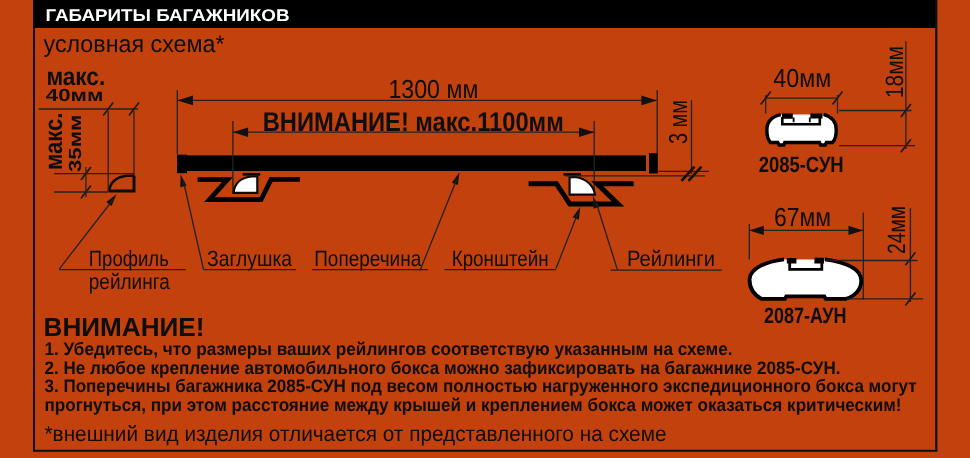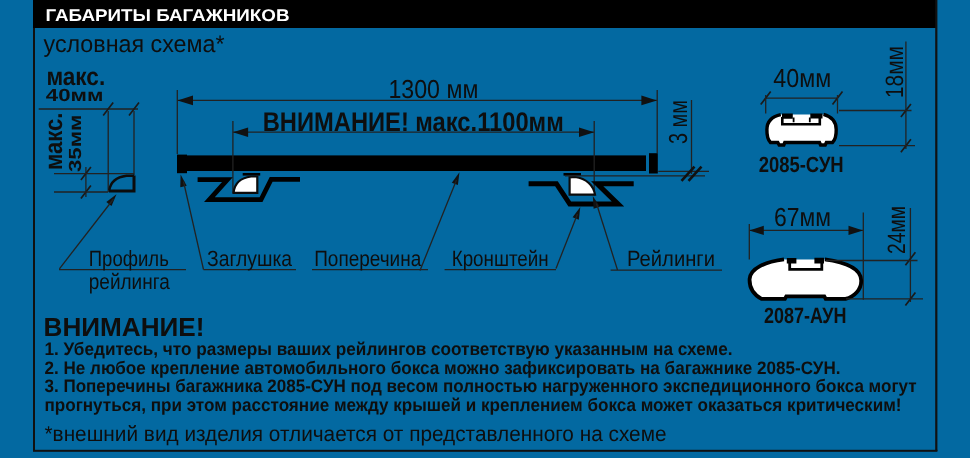--- a/index.html
+++ b/index.html
@@ -1,16 +1,16 @@
 <!DOCTYPE html>
 <html><head>
 <meta charset="utf-8">
 <style>
 html,body{margin:0;padding:0;background:#fff;}
-#page{opacity:0.999;position:relative;width:970px;height:458px;background:#0369a1;font-family:"Liberation Sans",sans-serif;overflow:hidden;}
+#page{opacity:0.999;position:relative;width:970px;height:458px;background:#c2410c;font-family:"Liberation Sans",sans-serif;overflow:hidden;}
 #page svg{position:absolute;left:0;top:0;}
 text{fill:#0e0e0e;}
 .th{stroke:#222;stroke-width:1.3;fill:none;}
 .tk{stroke:#1a1a1a;stroke-width:1.7;fill:none;}
 </style>
 </head>
 <body>
 <div id="page">
 <svg width="970" height="458" viewBox="0 0 970 458" font-family="Liberation Sans" text-rendering="geometricPrecision">
 

